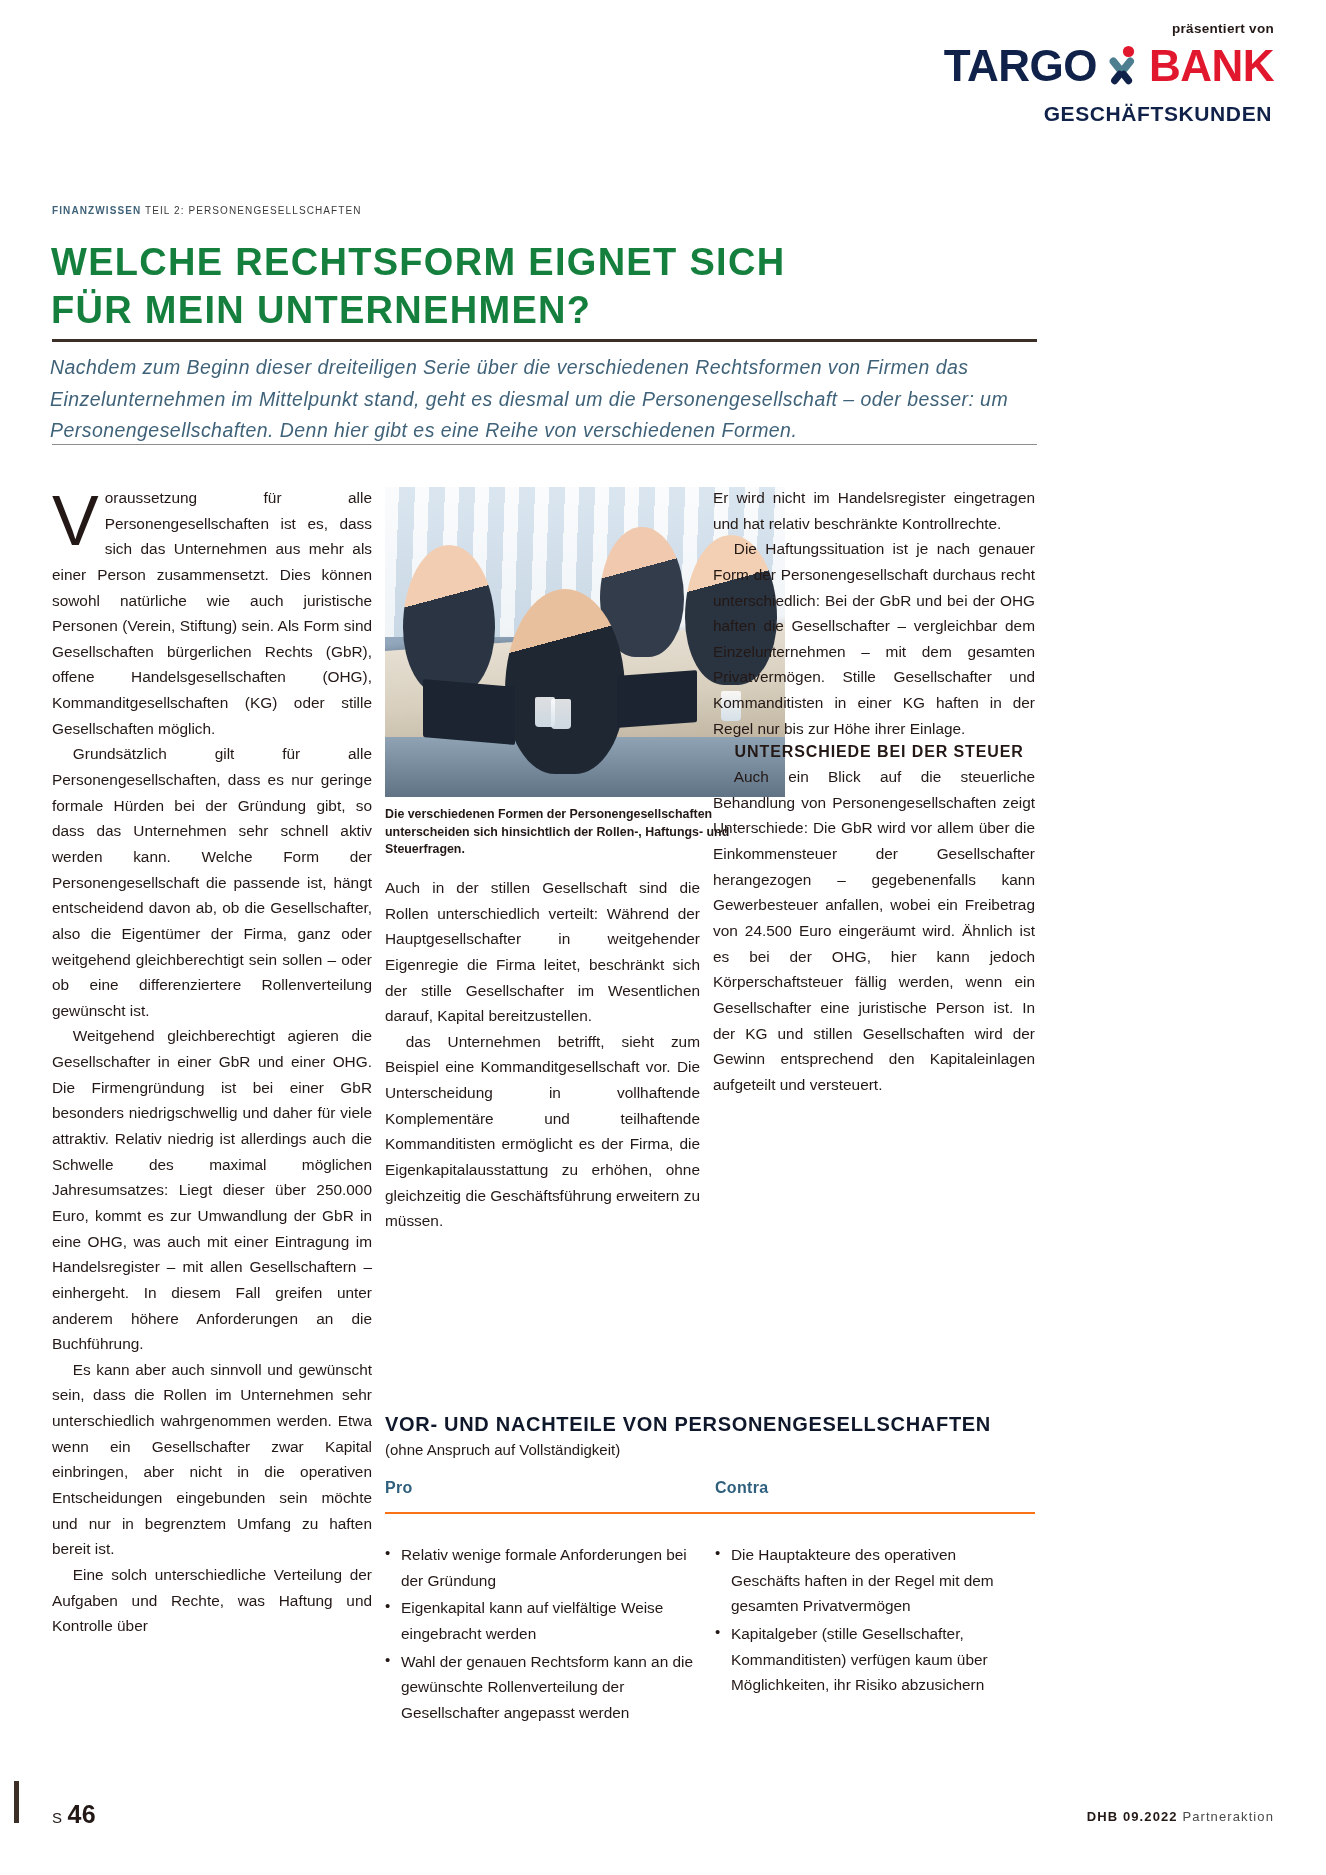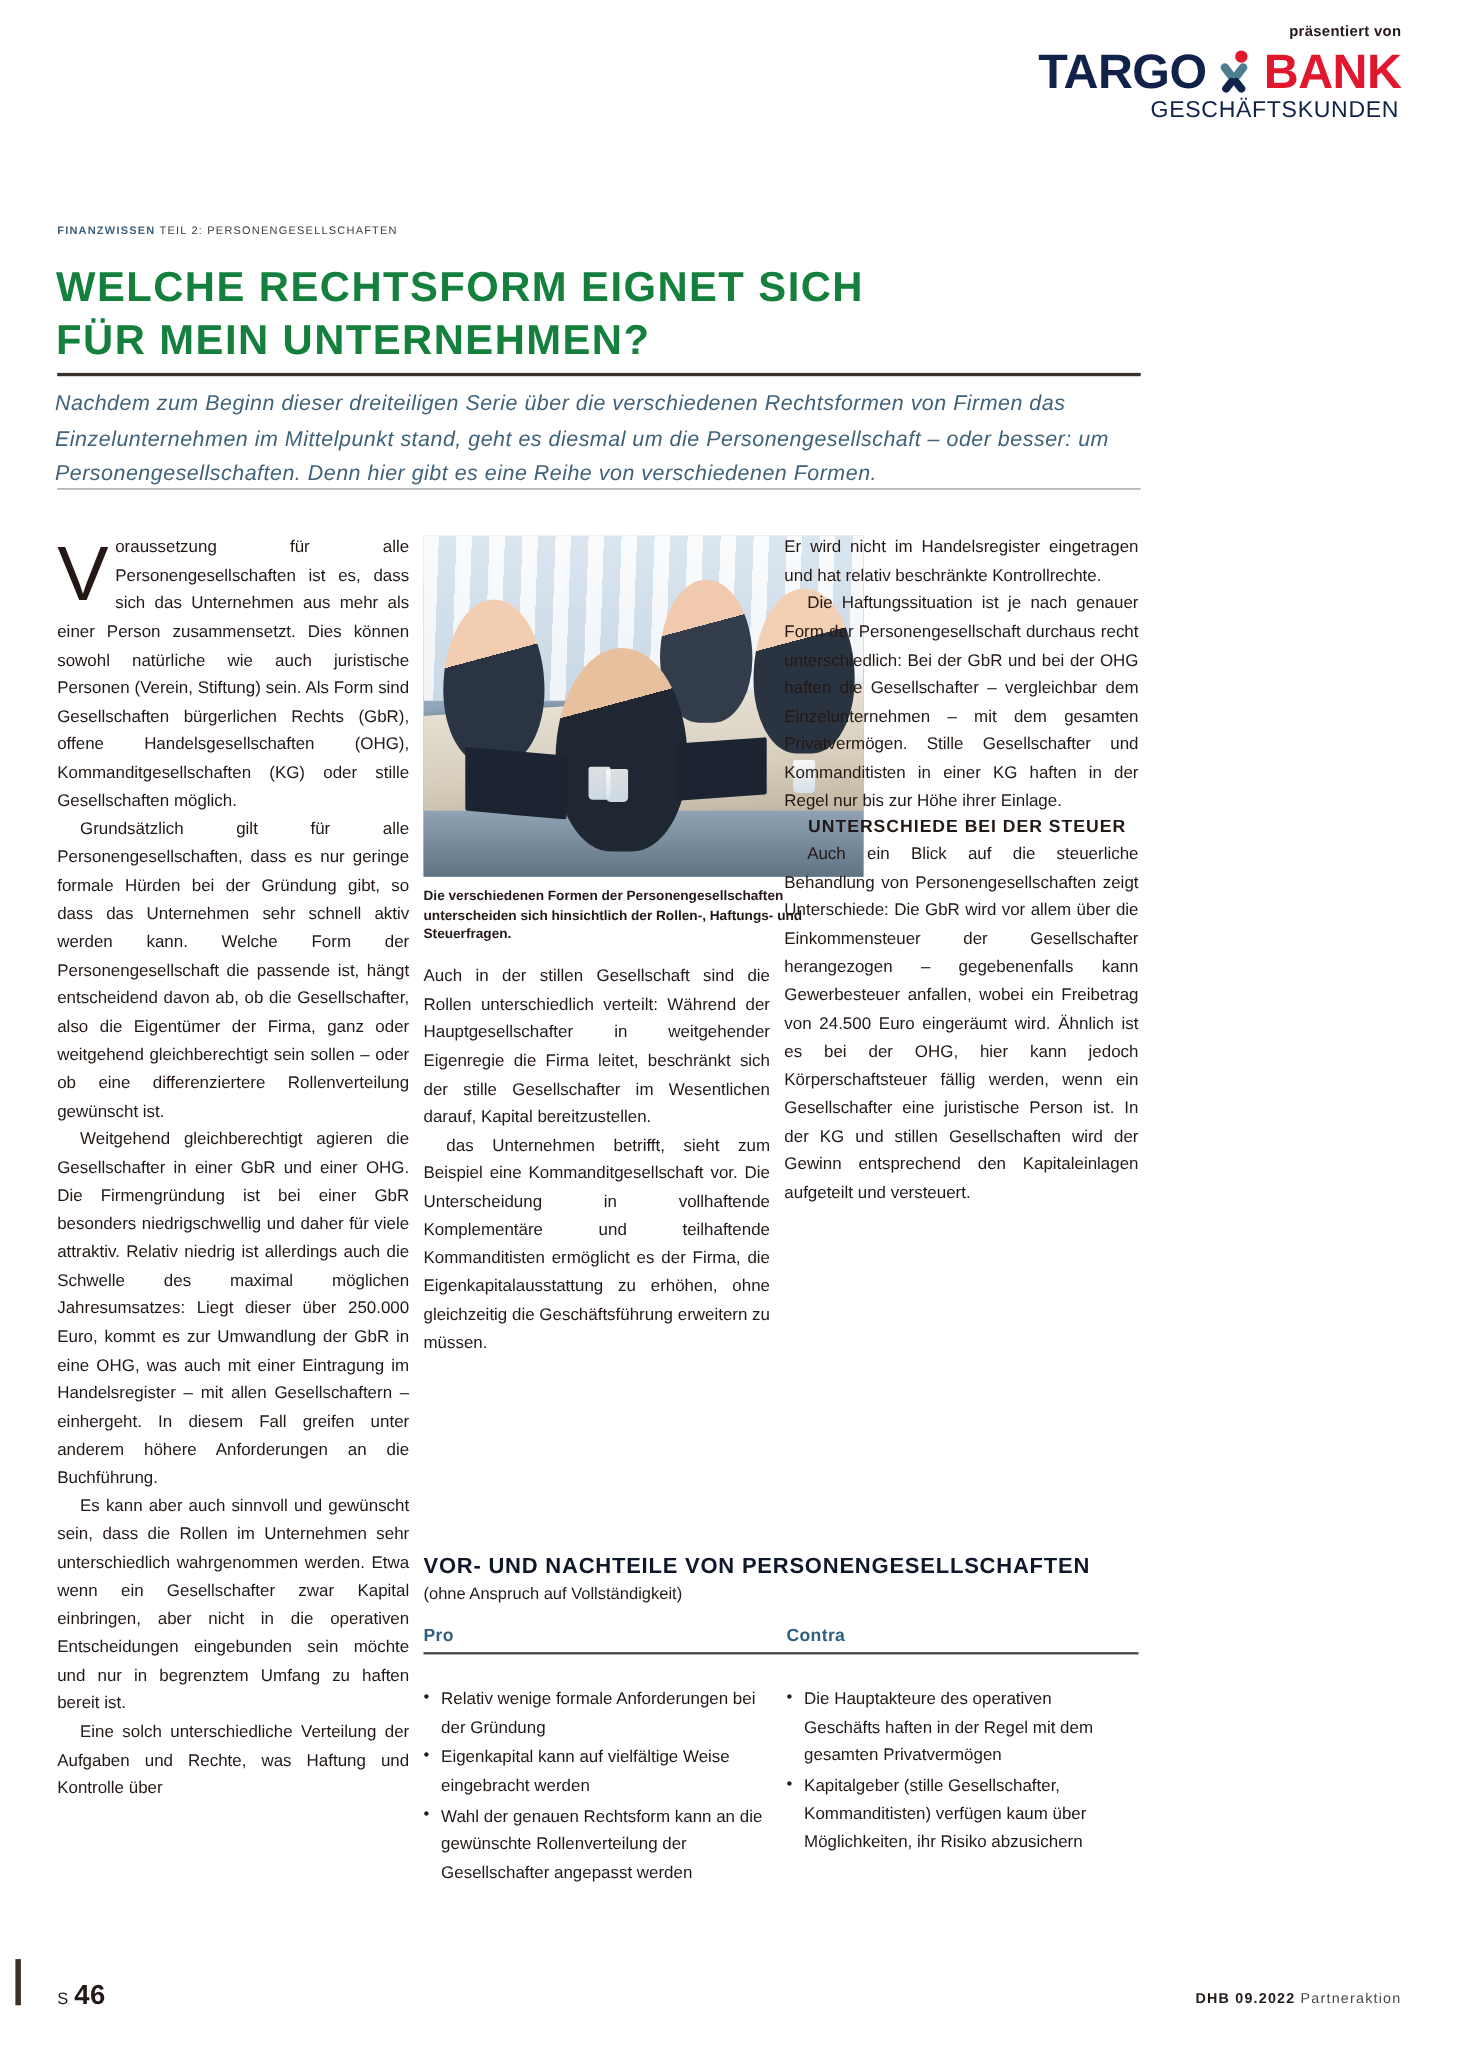--- a/index.html
+++ b/index.html
@@ -59,24 +59,24 @@
   }
   .logo-bank {
     font-size: 44px;
     font-weight: 700;
     letter-spacing: -0.5px;
     color: #e1172e;
     font-family: "Liberation Sans", sans-serif;
   }
   .logo-sub {
     font-size: 21px;
-    font-weight: 400;
+    font-weight: 700;
     letter-spacing: 0.6px;
     color: #10224a;
-    margin-top: 0;
+    margin-top: 14px;
     text-align: right;
     padding-right: 2px;
   }
 
   
   .kicker {
     position: absolute;
     left: 52px;
     top: 206px;
     font-size: 10px;
@@ -250,22 +250,22 @@
   }
   .tb-sub {
     font-size: 15px;
     color: #231815;
     margin: 3px 0 0 0;
     line-height: 1.4;
   }
   .tb-head {
     display: flex;
     margin-top: 19px;
-    padding-bottom: 5px;
-    border-bottom: 2px solid #404040;
+    padding-bottom: 15px;
+    border-bottom: 2px solid #f97316;
     font-size: 16px;
     font-weight: 700;
     color: #2e5f7d;
     letter-spacing: 0.3px;
   }
   .tb-head .c1 { width: 330px; }
   .tb-head .c2 { width: 320px; }
   .tb-body {
     display: flex;
     margin-top: 28px;

